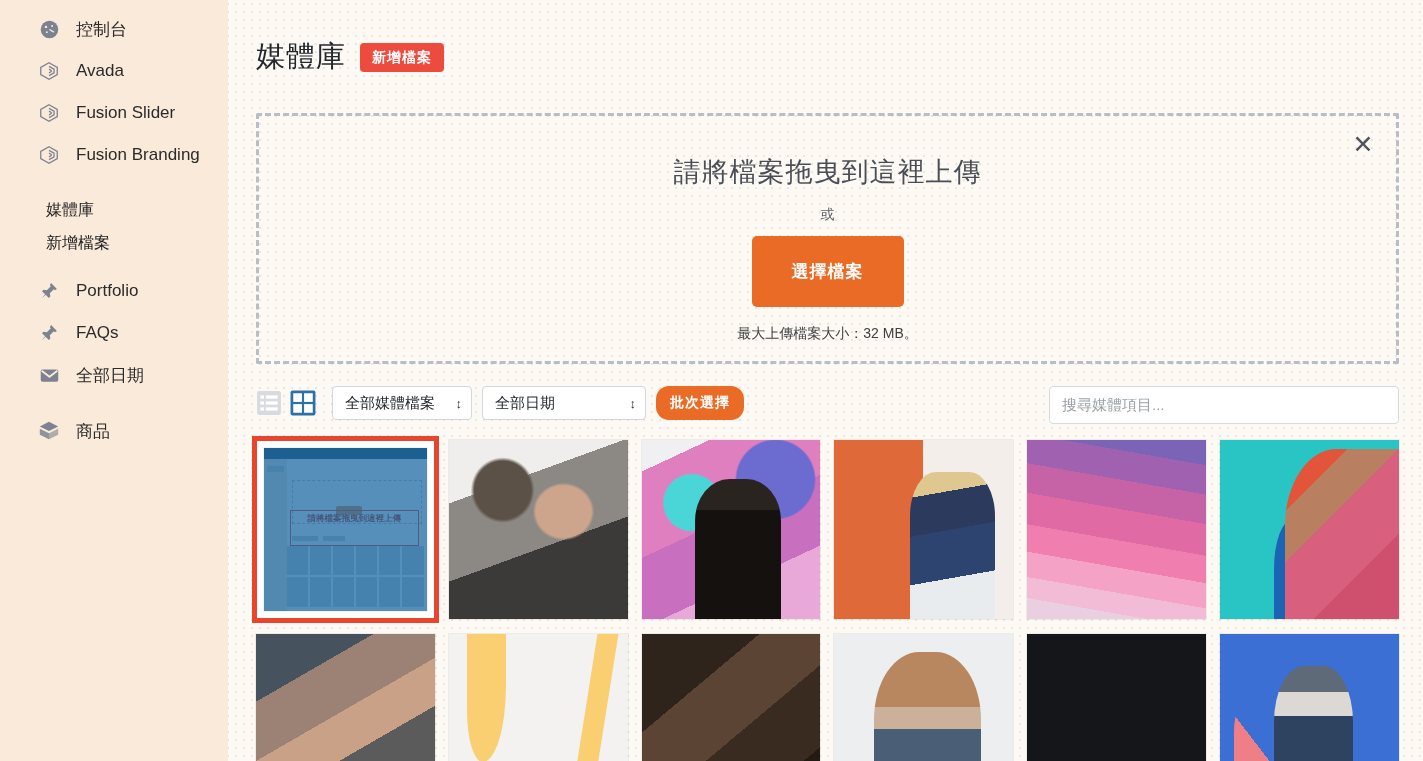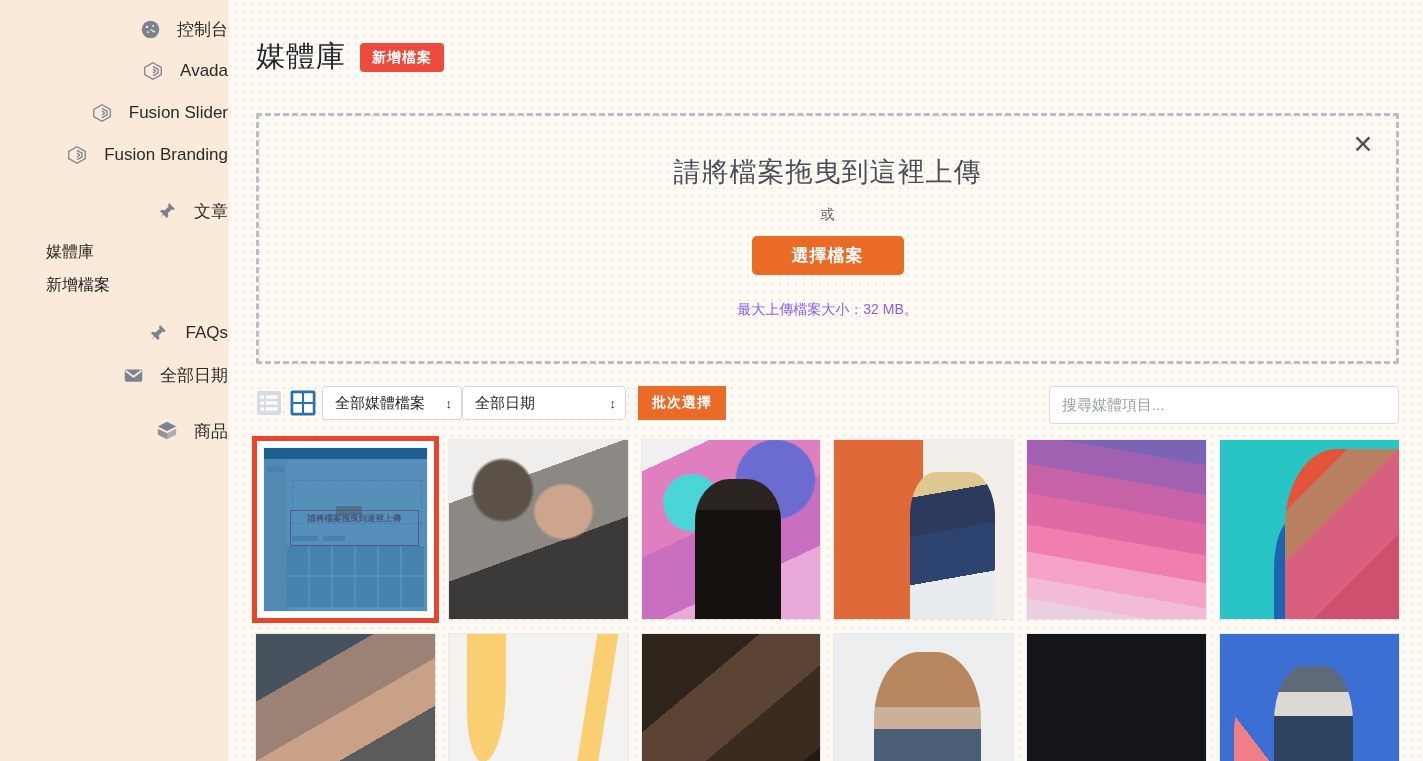--- a/index.html
+++ b/index.html
@@ -30,21 +30,20 @@
   .nav-item {
     display: flex;
     align-items: center;
     height: 42px;
     padding-left: 36px;
     color: #2b2b2b;
     font-size: 17px;
     position: relative;
     cursor: pointer;
     white-space: nowrap;
-    justify-content: flex-end;
   }
   .nav-item .ico {
     width: 26px; height: 26px;
     margin-right: 14px;
     flex: 0 0 26px;
     display: flex; align-items: center; justify-content: center;
     color: #7d8291;
   }
   .nav-item.active {
     background: #e3a04f;
@@ -126,47 +125,47 @@
     color: #5a5f67;
     margin: 16px 0 12px 0;
   }
   .dz-btn {
     background: #ea6b26;
     color: #fff;
     border: none;
     border-radius: 5px;
     font-size: 17px;
     font-weight: bold;
-    padding: 8px 40px;
+    padding: 24px 40px;
     cursor: pointer;
     letter-spacing: 1px;
   }
   .dz-note {
-    margin-top: 26px;
+    margin-top: 18px;
     font-size: 14px;
-    color: #8b5cf6;
+    color: #404040;
   }
   .dz-close {
     position: absolute;
     top: 14px; right: 18px;
     width: 30px; height: 30px;
     display: flex; align-items: center; justify-content: center;
     cursor: pointer;
     color: #4f545c;
     font-size: 25px;
     line-height: 1;
     background: none; border: none;
     font-family: "DejaVu Sans", sans-serif;
   }
 
   
   .toolbar {
     display: flex;
     align-items: center;
-    gap: 0;
+    gap: 10px;
     margin-bottom: 20px;
     position: relative;
   }
   .view-switch { display: flex; gap: 8px; align-items: center; margin-right: 6px; }
   .view-ico {
     width: 26px; height: 26px;
     border-radius: 3px;
     cursor: pointer;
     display: block;
   }
@@ -190,28 +189,27 @@
     right: 10px; top: 50%;
     transform: translateY(-50%);
     font-size: 13px;
     color: #2b2b2b;
     pointer-events: none;
   }
   .bulk-btn {
     background: #ea6b26;
     color: #fff;
     border: none;
-    border-radius: 0;
+    border-radius: 13px;
     height: 34px;
     font-size: 14px;
     font-weight: bold;
     padding: 0 14px;
     cursor: pointer;
     letter-spacing: 1px;
-    margin-left: 12px;
   }
   .search-input {
     position: absolute;
     right: 0; top: 0;
     width: 350px;
     height: 38px;
     border: 1px solid #d6d9df;
     border-radius: 4px;
     background: #fff;
     font-size: 15px;
@@ -372,37 +370,37 @@
             <path d="M12 3 L21 8 V16 L12 21 L3 16 V8 Z"></path>
             <path d="M12 7 L17.5 10 V14 L12 17"></path>
             <path d="M12 10 L14.5 11.5 V12.5 L12 14"></path>
           </svg>
       </span>
       <span>Fusion Branding</span>
     </div>
 
     <div class="nav-gap"></div>
 
-    <div class="nav-item">
-      <span class="ico">
-        <svg width="20" height="20" viewBox="0 0 24 24" fill="currentColor">
-            <path d="M14.5 2.5 L21.5 9.5 L19 11 L17.8 9.8 L13 14.6 L13.6 18.6 L11.8 20.4 L8 16.6 L3.2 21 L7.4 16 L3.6 12.2 L5.4 10.4 L9.4 11 L14.2 6.2 L13 5 Z"></path>
-          </svg>
-      </span>
-      <span>文章</span>
-    </div>
 
 
     <div class="submenu">
       <div class="submenu-item">媒體庫</div>
       <div class="submenu-item">新增檔案</div>
     </div>
 
 
 
+    <div class="nav-item">
+      <span class="ico">
+        <svg width="20" height="20" viewBox="0 0 24 24" fill="currentColor">
+            <path d="M14.5 2.5 L21.5 9.5 L19 11 L17.8 9.8 L13 14.6 L13.6 18.6 L11.8 20.4 L8 16.6 L3.2 21 L7.4 16 L3.6 12.2 L5.4 10.4 L9.4 11 L14.2 6.2 L13 5 Z"></path>
+          </svg>
+      </span>
+      <span>Portfolio</span>
+    </div>
 
     <div class="nav-item">
       <span class="ico">
         <svg width="20" height="20" viewBox="0 0 24 24" fill="currentColor">
             <path d="M14.5 2.5 L21.5 9.5 L19 11 L17.8 9.8 L13 14.6 L13.6 18.6 L11.8 20.4 L8 16.6 L3.2 21 L7.4 16 L3.6 12.2 L5.4 10.4 L9.4 11 L14.2 6.2 L13 5 Z"></path>
           </svg>
       </span>
       <span>FAQs</span>
     </div>
 

